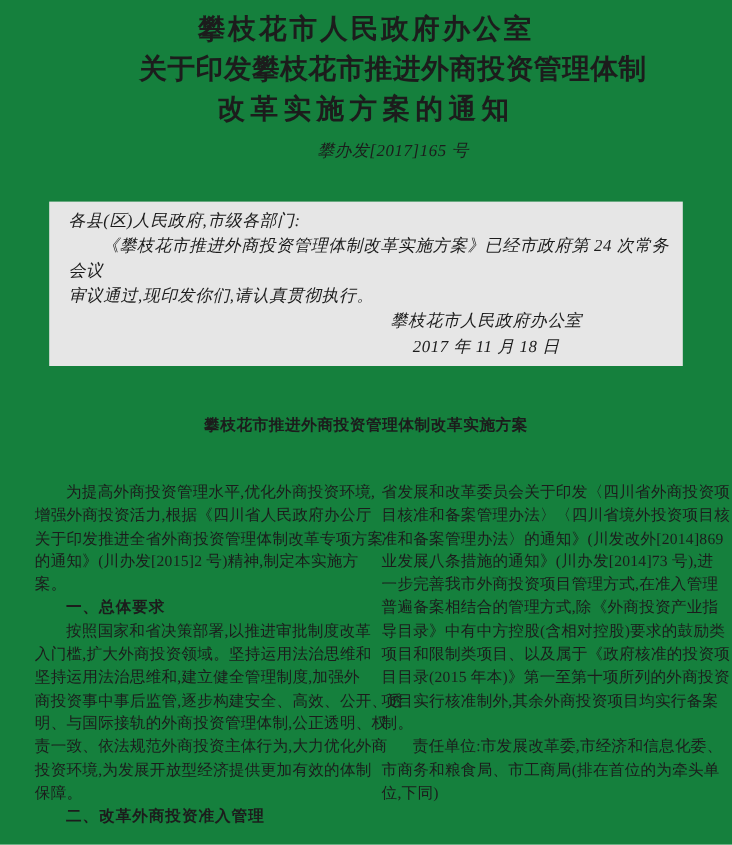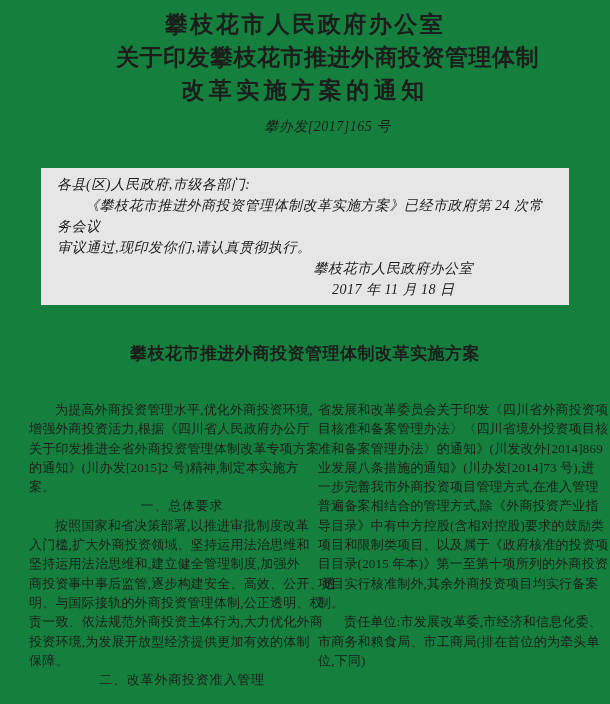--- a/index.html
+++ b/index.html
@@ -30,59 +30,58 @@
     font-style: italic;
     letter-spacing: 0.5px;
     padding-left: 45px;
   }
   
   .notice-box {
     box-sizing: border-box;
     width: 528px;
     margin: 31px auto 0 auto;
     background: #e6e6e6;
-    padding: 6px 12px 5px 16px;
+    padding: 6px 0 5px 16px;
     font-style: italic;
     font-size: 14px;
     line-height: 21px;
     letter-spacing: 0.5px;
   }
   .nb-indent { text-indent: 2em; }
   .nb-signature {
     width: -moz-fit-content;
     width: fit-content;
     margin-left: auto;
     margin-right: 84px;
     text-align: center;
   }
   
   .plan-title {
     margin: 36px 0 0 0;
     text-align: center;
-    font-size: 17px;
+    font-size: 13px;
     line-height: 26px;
     font-weight: bold;
     letter-spacing: 0.5px;
   }
   
   .columns {
     display: grid;
     grid-template-columns: 280px 270px;
     column-gap: 9px;
     margin: 33px 11px 0 29px;
     font-size: 13px;
     line-height: 19.3px;
   }
   .bl { white-space: nowrap; letter-spacing: 0.2px; }
   .indent { text-indent: 2em; }
   .hd {
-    font-weight: normal;
+    font-weight: bold;
     font-family: "Liberation Sans", "DejaVu Sans", sans-serif;
     letter-spacing: 0.8px;
-    text-align: center;
   }
 </style>
 </head>
 <body>
 
 <div class="page">
 
   <header class="doc-header">
     <div class="main-title">
       <div class="mt-line mt-line-1">攀枝花市人民政府办公室</div>

